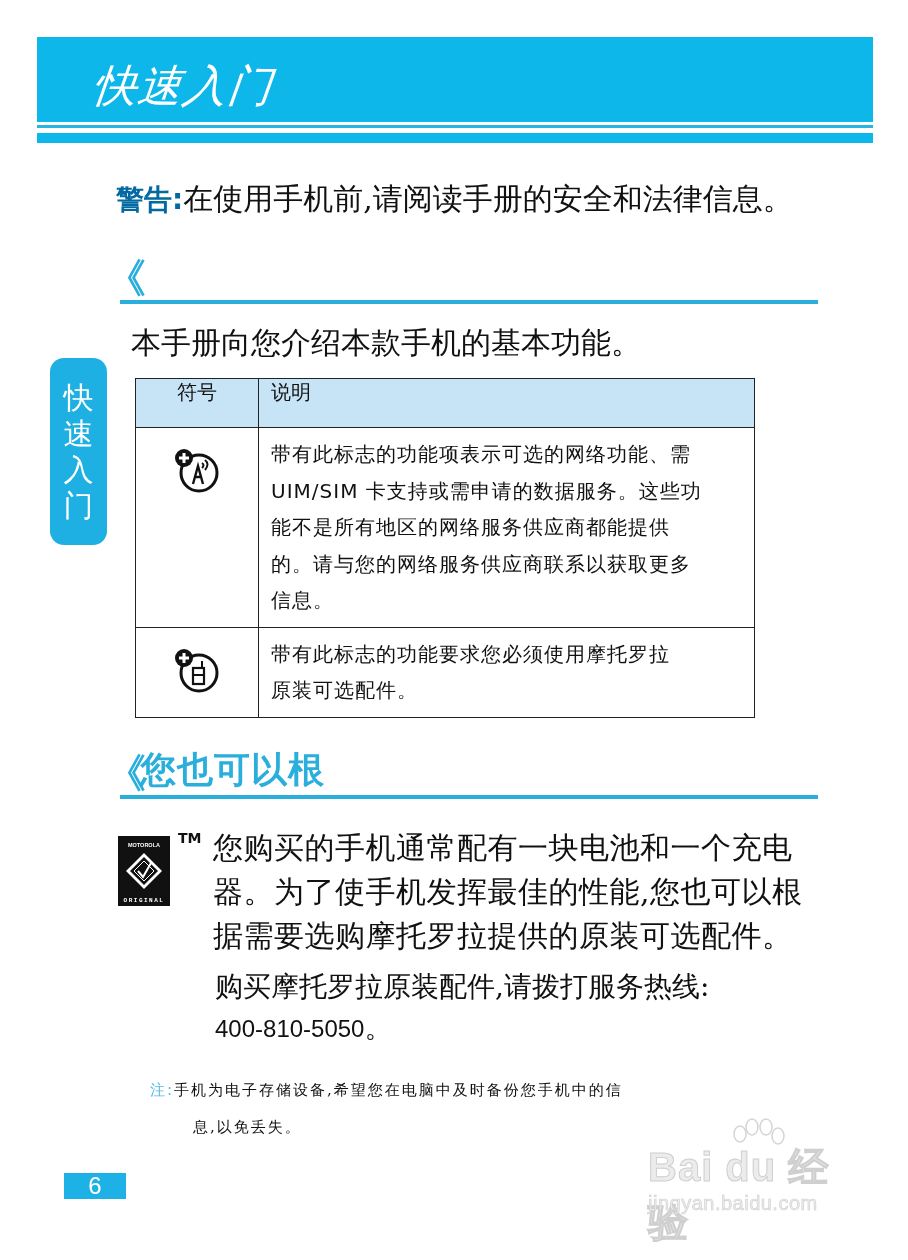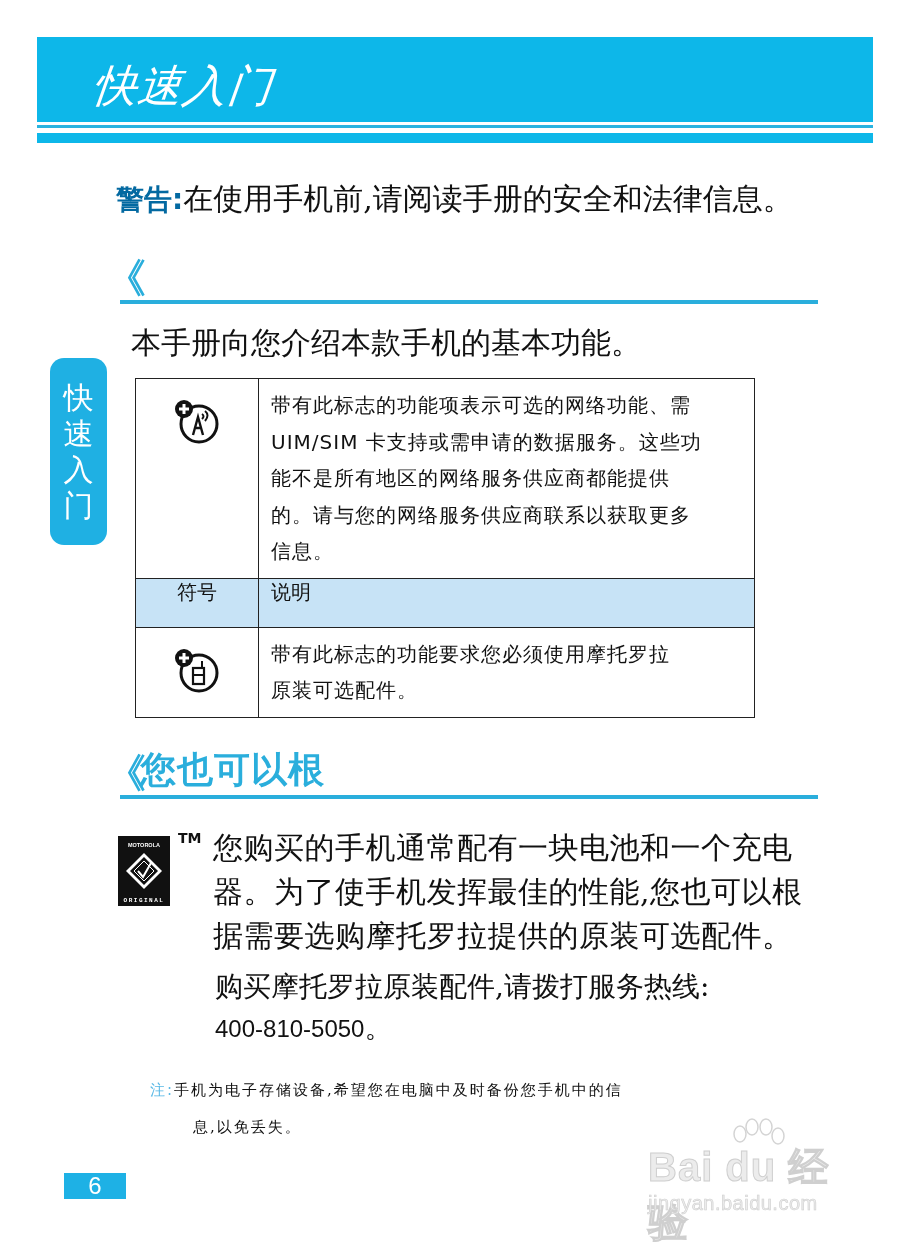--- a/index.html
+++ b/index.html
@@ -81,44 +81,44 @@
   <div class="side-tab-text">
     <span>快</span>
     <span>速</span>
     <span>入</span>
     <span>门</span>
   </div>
 </div>
 
 <table class="abs tbl">
   <tbody>
-      <tr style="height:190px;">
+      <tr>
+    <th class="c1">符号</th>
+    <th>说明</th>
+  </tr>
+  <tr style="height:190px;">
     <td class="icon-cell">
       <span>
         <svg width="56" height="50" viewBox="0 0 56 50">
           <circle cx="30" cy="27" r="18" fill="none" stroke="#111" stroke-width="3"></circle>
           <circle cx="15" cy="12" r="9" fill="#111"></circle>
           <rect x="10" y="10.5" width="10" height="3" fill="#fff"></rect>
           <rect x="13.5" y="7" width="3" height="10" fill="#fff"></rect>
           <path d="M24 38 L29 20 L34 38 M26 31 H32" fill="none" stroke="#111" stroke-width="2.4"></path>
           <path d="M33 17 q3 2 0 5 M36 14 q5 4 0 10" fill="none" stroke="#111" stroke-width="2"></path>
         </svg>
       </span>
     </td>
     <td class="desc">
       <div>带有此标志的功能项表示可选的网络功能、需</div>
       <div>UIM/SIM 卡支持或需申请的数据服务。这些功</div>
       <div>能不是所有地区的网络服务供应商都能提供</div>
       <div>的。请与您的网络服务供应商联系以获取更多</div>
       <div>信息。</div>
     </td>
-  </tr>
-  <tr>
-    <th class="c1">符号</th>
-    <th>说明</th>
   </tr>
   <tr style="height:83px;">
     <td class="icon-cell">
       <span>
         <svg width="56" height="50" viewBox="0 0 56 50">
           <circle cx="30" cy="27" r="18" fill="none" stroke="#111" stroke-width="3"></circle>
           <circle cx="15" cy="12" r="9" fill="#111"></circle>
           <rect x="10" y="10.5" width="10" height="3" fill="#fff"></rect>
           <rect x="13.5" y="7" width="3" height="10" fill="#fff"></rect>
           <rect x="24" y="22" width="11" height="16" fill="none" stroke="#111" stroke-width="2.2"></rect>

